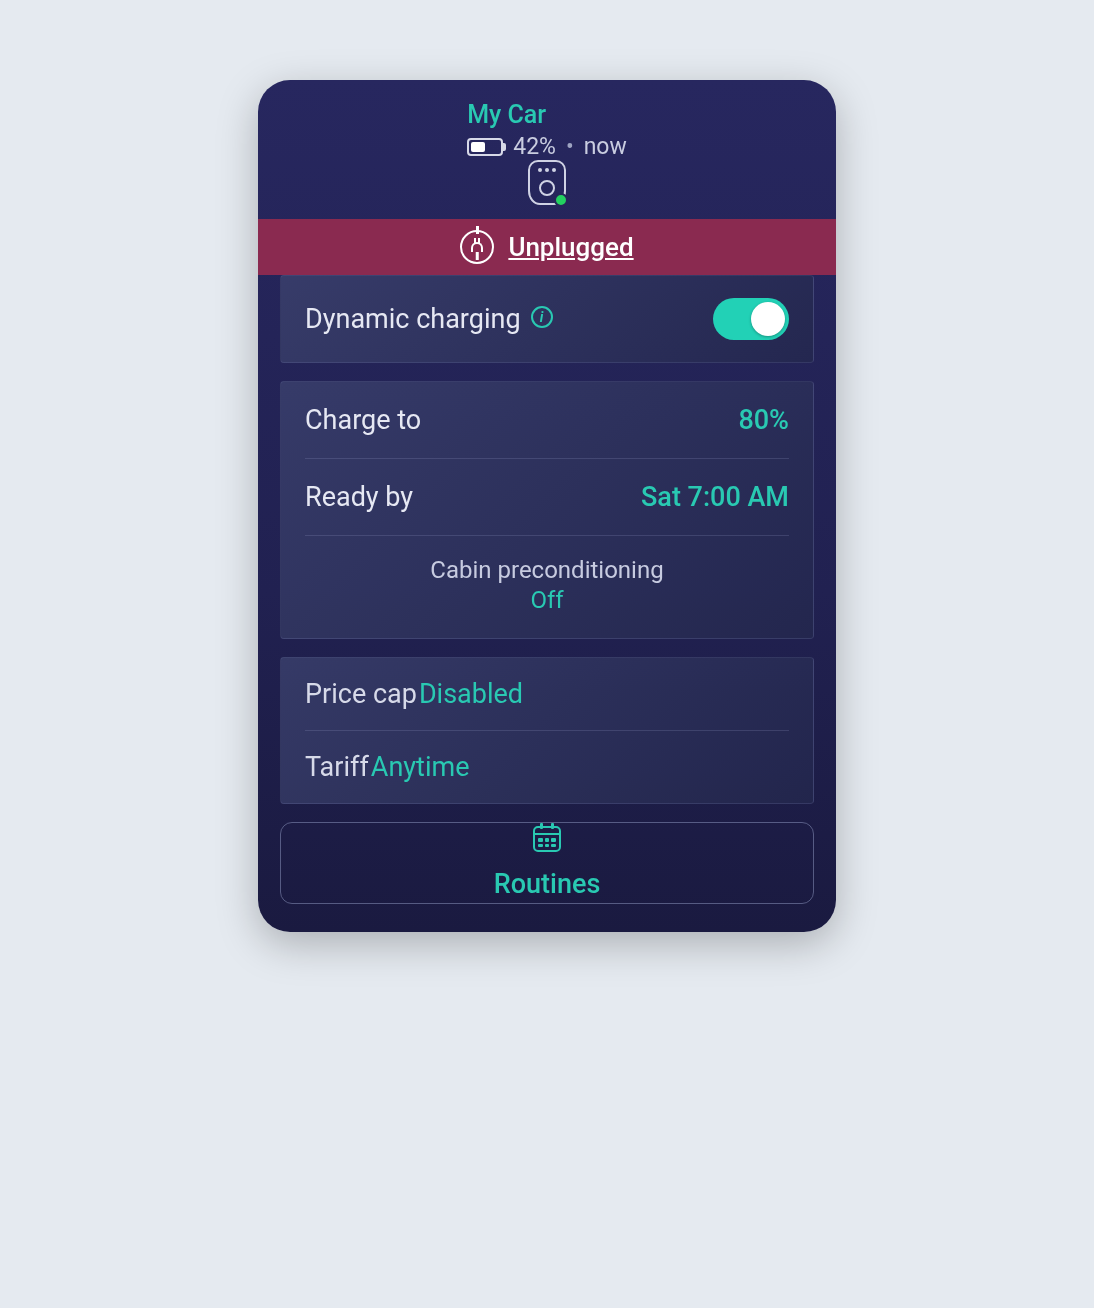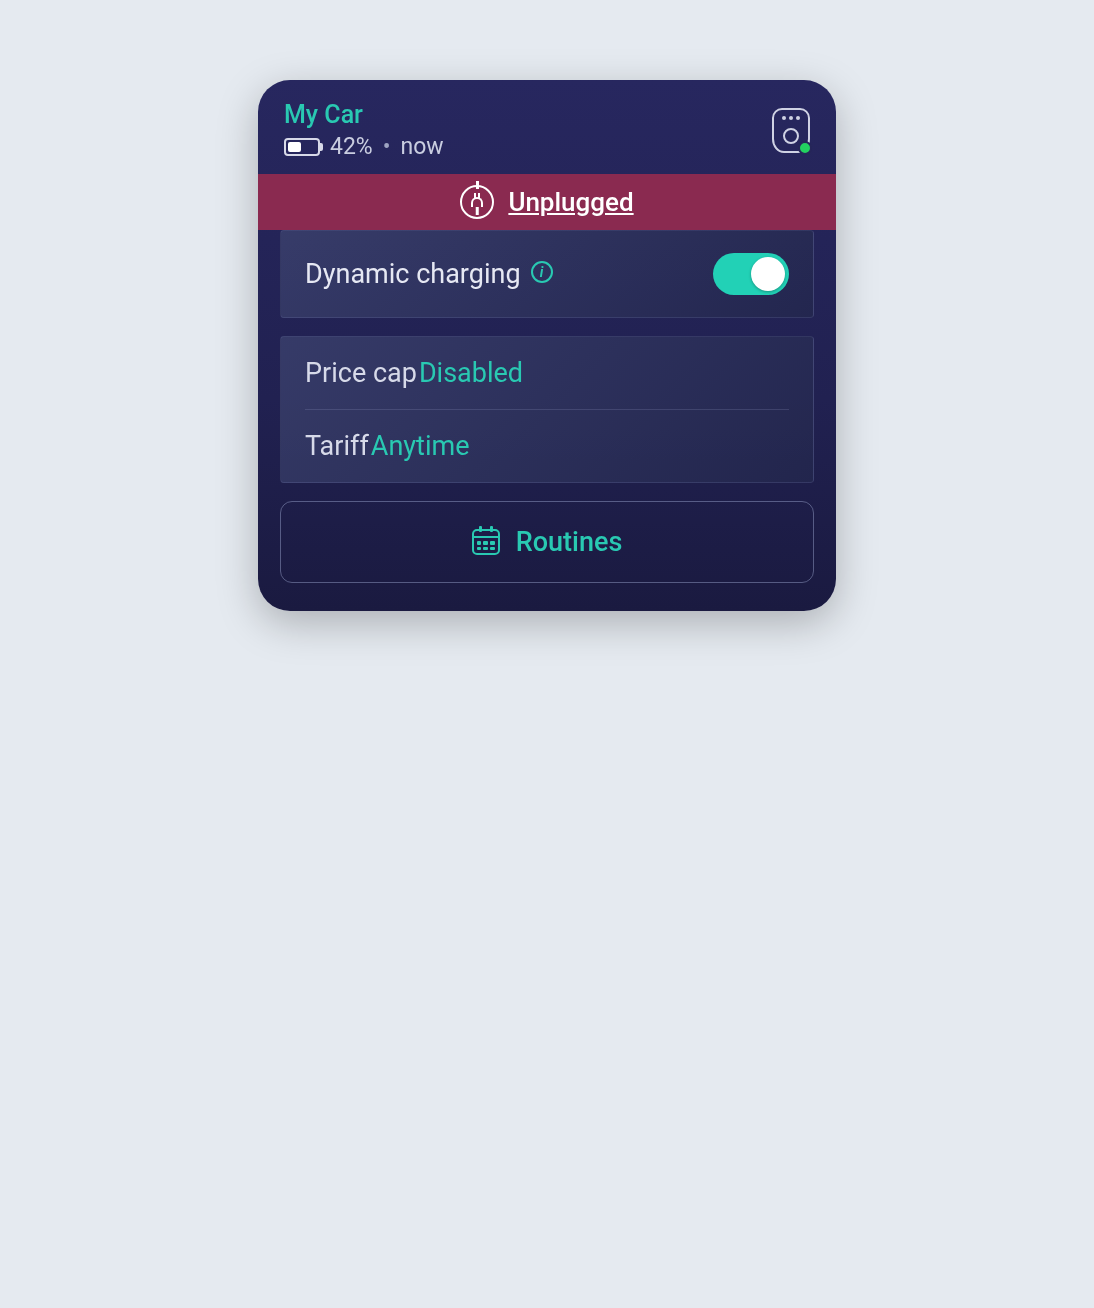--- a/index.html
+++ b/index.html
@@ -17,20 +17,21 @@
     background: linear-gradient(180deg, #27275f 0%, #212151 60%, #1a1a40 100%);
     border-radius: 32px;
     overflow: hidden;
     box-shadow: 0 12px 40px rgba(0,0,0,.25);
   }
   .header {
     display: flex;
     justify-content: space-between;
     align-items: center;
     padding: 20px 26px 14px 26px;
+    flex-direction: column;
   }
   .header-left { display: flex; flex-direction: column; gap: 4px; }
   .car-name { color: #29c9b2; font-size: 25px; font-weight: 500; }
   .battery-row { display: flex; align-items: center; gap: 10px; color: #c9cde0; font-size: 23px; font-weight: 400; }
   .battery-icon { width: 36px; height: 18px; border: 2px solid #d7d9e8; border-radius: 4px; position: relative; }
   .battery-icon::after { content:""; position:absolute; right:-5px; top:3px; width:3px; height:8px; background:#d7d9e8; border-radius:0 2px 2px 0; }
   .battery-fill { position:absolute; left:2px; top:2px; bottom:2px; width:42%; background:#fff; border-radius:2px; }
   .dot { color:#9ea4c2; }
   .charger-icon {
     width: 38px; height: 45px;
@@ -103,20 +104,21 @@
   .stack-label { color:#d7dae9; font-size:27px; }
   .stack-value { color:#29c9b2; font-size:27px; }
 
   .routines-btn {
     margin: 6px 22px 28px 22px;
     border:1.5px solid rgba(160,170,210,.45);
     border-radius:12px; height:82px;
     display:flex; align-items:center; justify-content:center; gap:16px;
     color:#29c9b2; font-size:27px; font-weight:500;
     background:transparent;
+    flex-direction:column;
   }
   .calendar-icon {
     width:28px; height:26px; border:2.5px solid #29c9b2; border-radius:5px; position:relative;
   }
   .calendar-icon::before {
     content:""; position:absolute; top:5px; left:0; right:0; height:2px; background:#29c9b2;
   }
   .calendar-icon .t1, .calendar-icon .t2 {
     position:absolute; top:-5px; width:3px; height:6px; background:#29c9b2; border-radius:1px;
   }
@@ -170,20 +172,36 @@
       <div class="dc-left">
         <span class="label">Dynamic charging</span>
         <span class="info-icon">i</span>
       </div>
       <div class="toggle">
         <div class="knob"></div>
       </div>
     </div>
   </div>
 
+  <div class="card">
+    <div class="row">
+      <span class="label">Charge to</span>
+      <span class="value-teal">80%</span>
+    </div>
+    <div class="row-inner-divider"></div>
+    <div class="row">
+      <span class="label">Ready by</span>
+      <span class="value-teal">Sat 7:00 AM</span>
+    </div>
+    <div class="row-inner-divider"></div>
+    <div class="center-block">
+      <div class="center-label">Cabin preconditioning</div>
+      <div class="center-value">Off</div>
+    </div>
+  </div>
 
   <div class="card">
     <div class="stack-row">
       <span class="stack-label">Price cap</span>
       <span class="stack-value">Disabled</span>
     </div>
     <div class="row-inner-divider"></div>
     <div class="stack-row">
       <span class="stack-label">Tariff</span>
       <span class="stack-value">Anytime</span>

